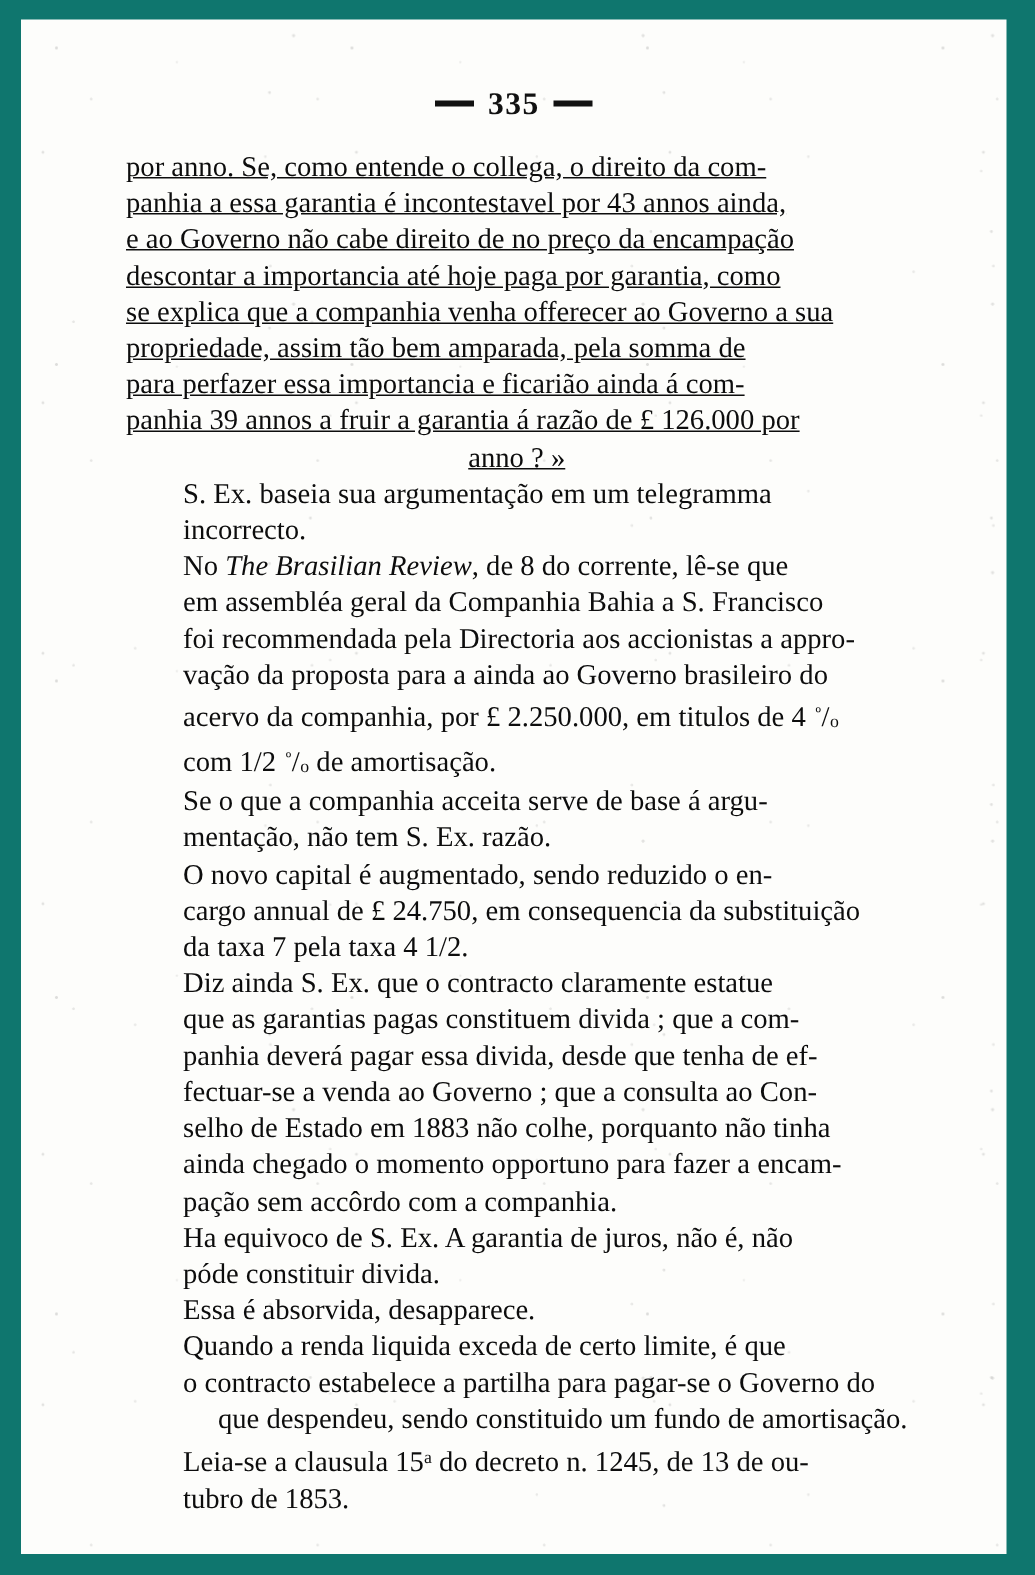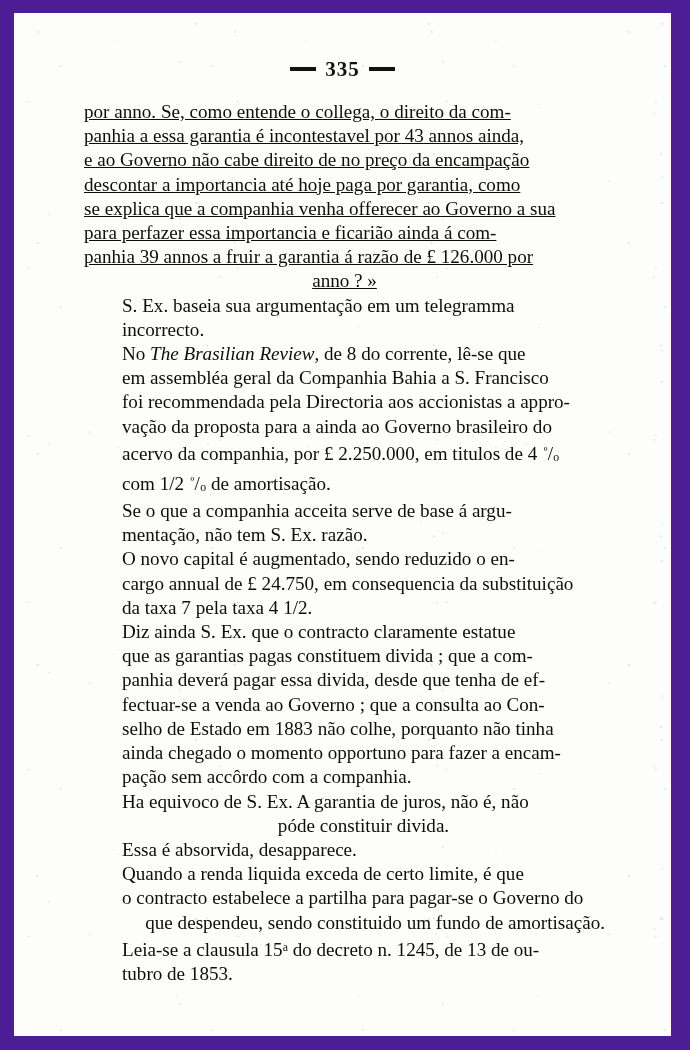--- a/index.html
+++ b/index.html
@@ -6,21 +6,21 @@
   html, body {
     margin: 0;
     padding: 0;
     background: #000000;
   }
 
   #scan-frame {
     position: relative;
     width: 690px;
     height: 1050px;
-    background: #4c1d95;
+    background: #0f766e;
     overflow: hidden;
     font-family: "Liberation Serif", "DejaVu Serif", serif;
   }
 
   
   #paper {
     position: absolute;
     left: 14px;
     top: 13px;
     right: 19px;
@@ -133,20 +133,21 @@
     </div>
 
     <div id="body-text">
 
       <p class="para no-indent">
         <span class="line">por anno.  Se, como entende o  collega, o direito da com-</span>
         <span class="line">panhia a essa  garantia é incontestavel por 43 annos ainda,</span>
         <span class="line">e ao Governo não cabe direito de no preço da  encampação</span>
         <span class="line">descontar a  importancia  até hoje paga por garantia, como</span>
         <span class="line">se explica que a companhia venha offerecer ao Governo a sua</span>
+        <span class="line">propriedade, assim  tão  bem  amparada,  pela  somma  de</span>
         <span class="line">para perfazer essa  importancia  e  ficarião  ainda  á  com-</span>
         <span class="line">panhia 39 annos a fruir a garantia á  razão  de £ 126.000 por</span>
         <span class="line" style="text-align:center">anno ? »</span>
       </p>
 
       <p class="para">
         <span class="line" style="text-indent:38px">S. Ex. baseia sua argumentação  em  um telegramma</span>
         <span class="line" style="text-align:left">incorrecto.</span>
       </p>
 
@@ -175,21 +176,21 @@
         <span class="line">que as garantias pagas constituem  divida ; que a com-</span>
         <span class="line">panhia deverá pagar essa divida, desde  que tenha de ef-</span>
         <span class="line">fectuar-se  a venda ao Governo ;  que a consulta ao Con-</span>
         <span class="line">selho de Estado em  1883  não  colhe, porquanto não tinha</span>
         <span class="line">ainda chegado o  momento opportuno para fazer a encam-</span>
         <span class="line" style="text-align:left">pação  sem  accôrdo com a companhia.</span>
       </p>
 
       <p class="para">
         <span class="line" style="text-indent:38px">Ha equivoco de S. Ex.   A garantia de juros, não é, não</span>
-        <span class="line" style="text-align:center">póde constituir divida.</span>
+        <span class="line" style="text-align:left">póde constituir divida.</span>
       </p>
 
       <p class="para">
         <span class="line" style="text-indent:38px;text-align:left">Essa é absorvida, desapparece.</span>
       </p>
 
       <p class="para">
         <span class="line" style="text-indent:38px">Quando a renda  liquida exceda  de  certo limite, é que</span>
         <span class="line">o contracto estabelece a partilha para pagar-se o Governo do</span>
         <span class="line" style="text-align:right">que despendeu, sendo constituido um fundo de amortisação.</span>

